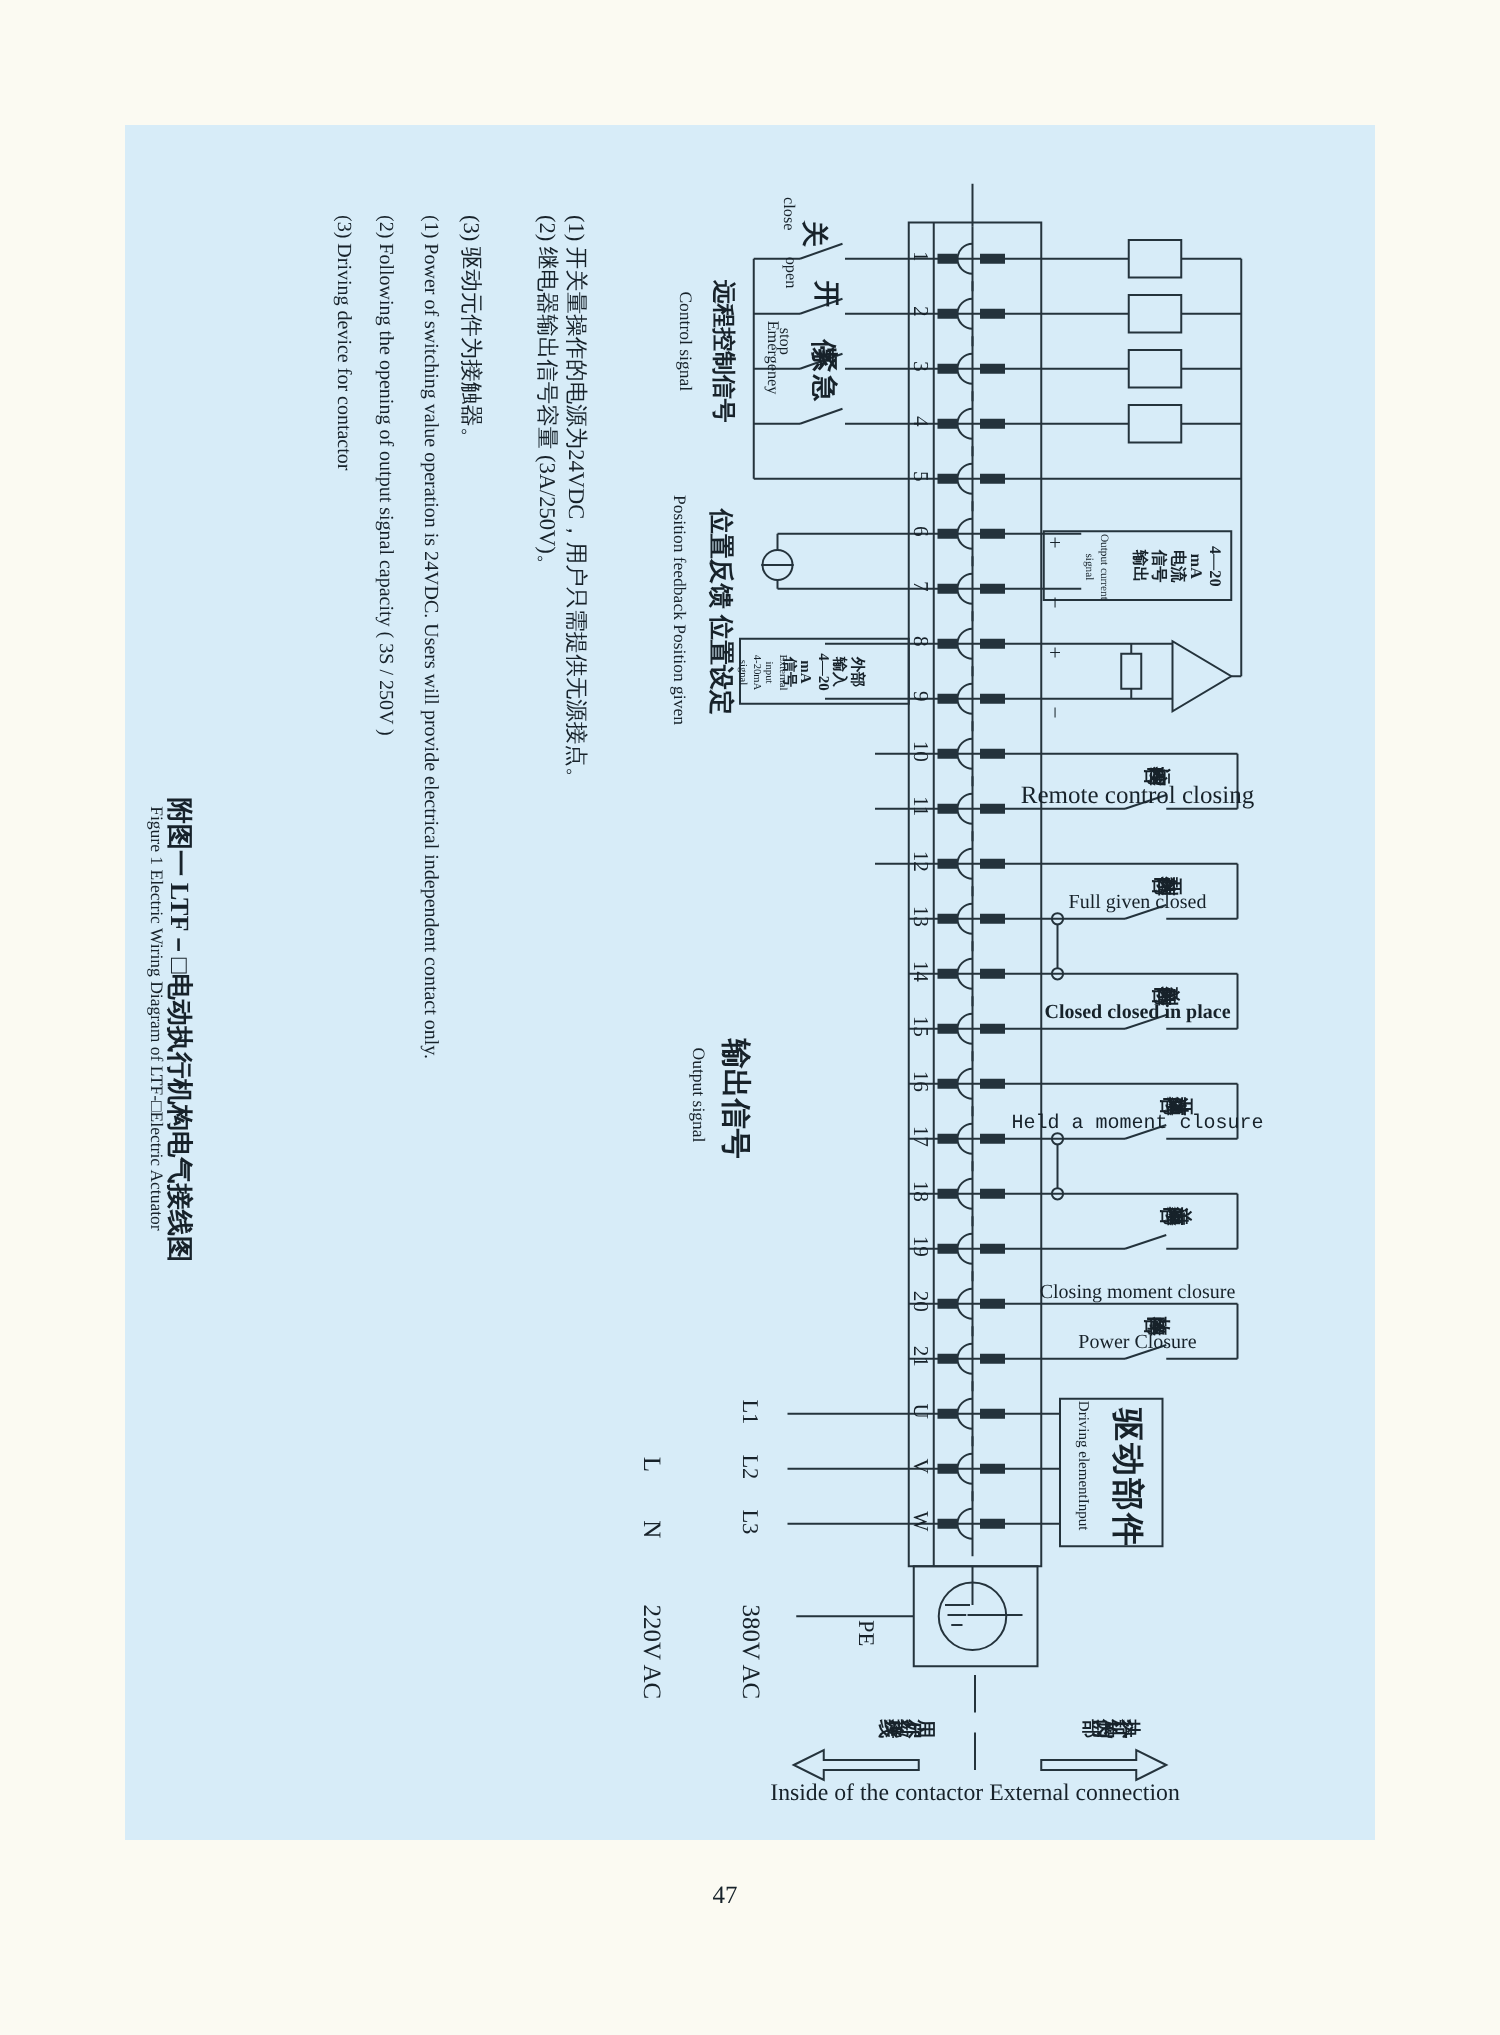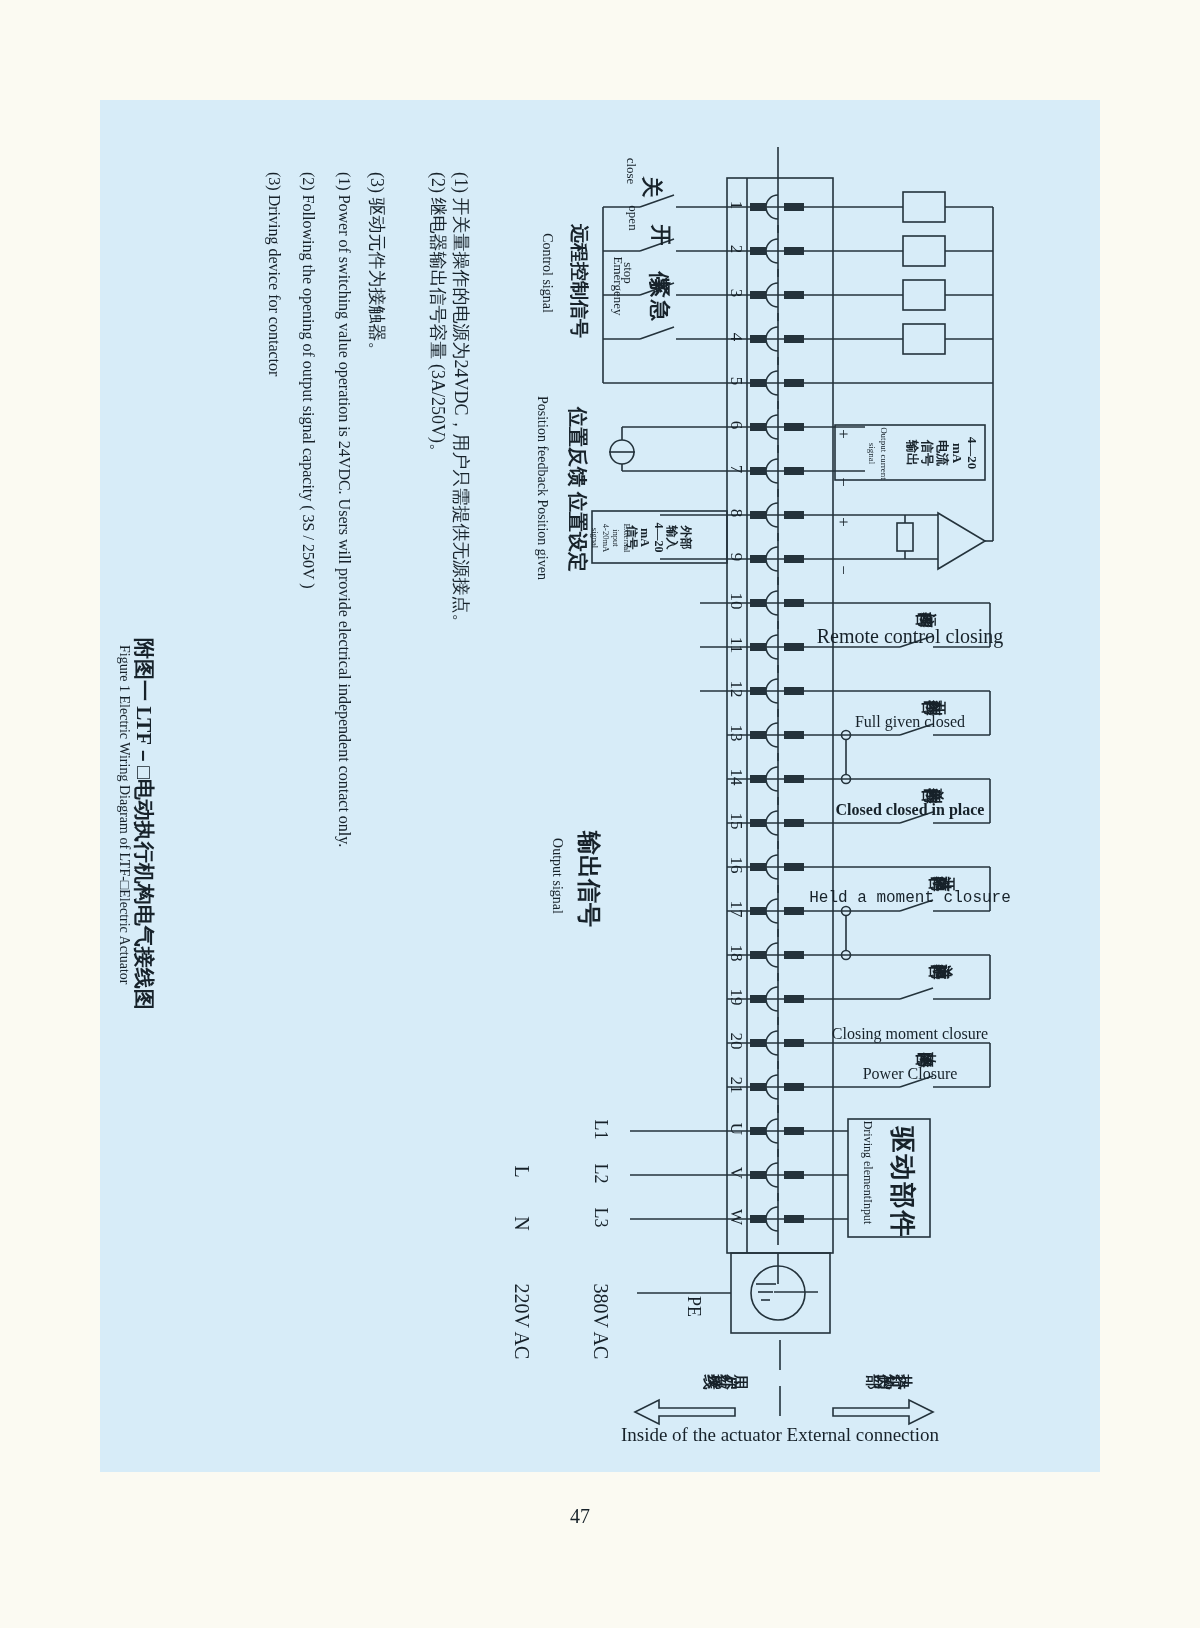--- a/index.html
+++ b/index.html
@@ -244,21 +244,21 @@
   <div class="rotk" style="left:588px;top:1163px;width:24px;font-size:18px;">L2</div>
   <div class="rotk" style="left:588px;top:1207px;width:24px;font-size:18px;">L3</div>
   <div class="rotk" style="left:509px;top:1160px;width:24px;font-size:20px;">L</div>
   <div class="rotk" style="left:509px;top:1212px;width:24px;font-size:20px;">N</div>
   <div class="rotk" style="left:545px;top:1310px;width:110px;font-size:20px;">380V  AC</div>
   <div class="rotk" style="left:466px;top:1310px;width:110px;font-size:20px;">220V  AC</div>
   <div class="rotk" style="left:672px;top:1296px;width:42px;font-size:18px;">PE</div>
 
   <div class="rotcjk b" style="left:925px;top:1372px;height:132px;font-size:15px;letter-spacing:6px;">执行机构内部</div>
   <div class="rotcjk b" style="left:760px;top:1372px;height:132px;font-size:15px;letter-spacing:6px;">用户外部接线</div>
-  <div class="en-line" style="left:580px;top:1424px;width:400px;font-size:19px;">Inside of the actuator External connection</div>
+  <div class="en-line" style="left:580px;top:1424px;width:400px;font-size:19px;">Inside of the contactor External connection</div>
 
   <div class="rot" style="left:473px;top:172px;font-size:18px;">(1) 开关量操作的电源为24VDC，用户只需提供无源接点。</div>
   <div class="rot" style="left:450px;top:172px;font-size:18px;">(2) 继电器输出信号容量 (3A/250V)。</div>
   <div class="rot" style="left:389px;top:172px;font-size:18px;">(3) 驱动元件为接触器。</div>
   <div class="rot" style="left:353px;top:172px;font-size:16px;">(1) Power of switching value operation is 24VDC. Users will provide electrical independent contact only.</div>
   <div class="rot" style="left:317px;top:172px;font-size:16px;">(2) Following the opening of output signal capacity ( 3S / 250V )</div>
   <div class="rot" style="left:283px;top:172px;font-size:16px;">(3) Driving device for contactor</div>
 
   <div class="rot b" style="left:158px;top:638px;font-size:21px;">附图一  LTF－□电动执行机构电气接线图</div>
   <div class="rot" style="left:132px;top:645px;font-size:14px;">Figure 1 Electric Wiring Diagram of LTF-□Electric Actuator</div>

